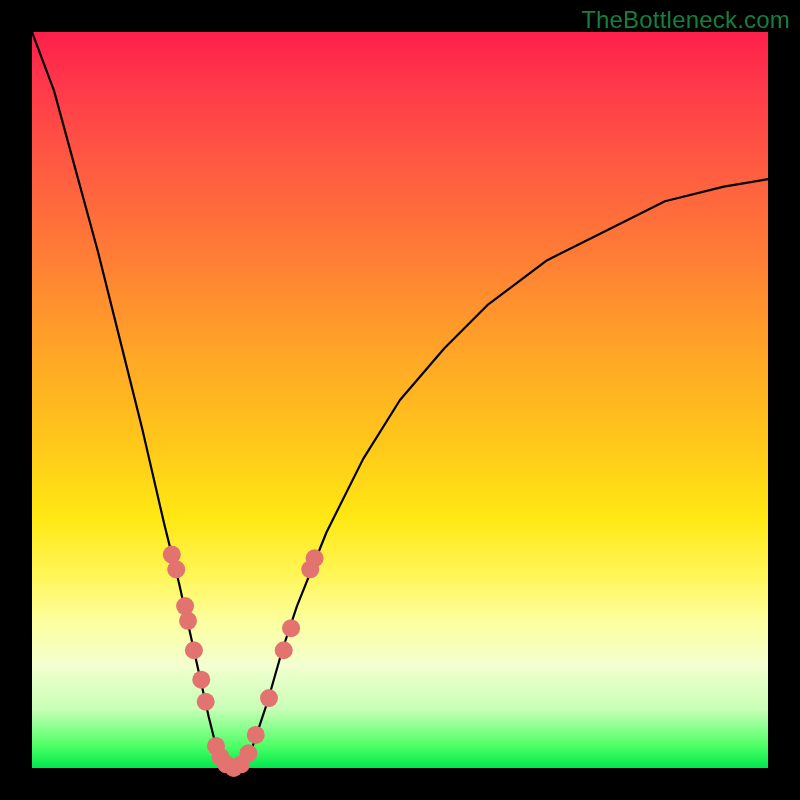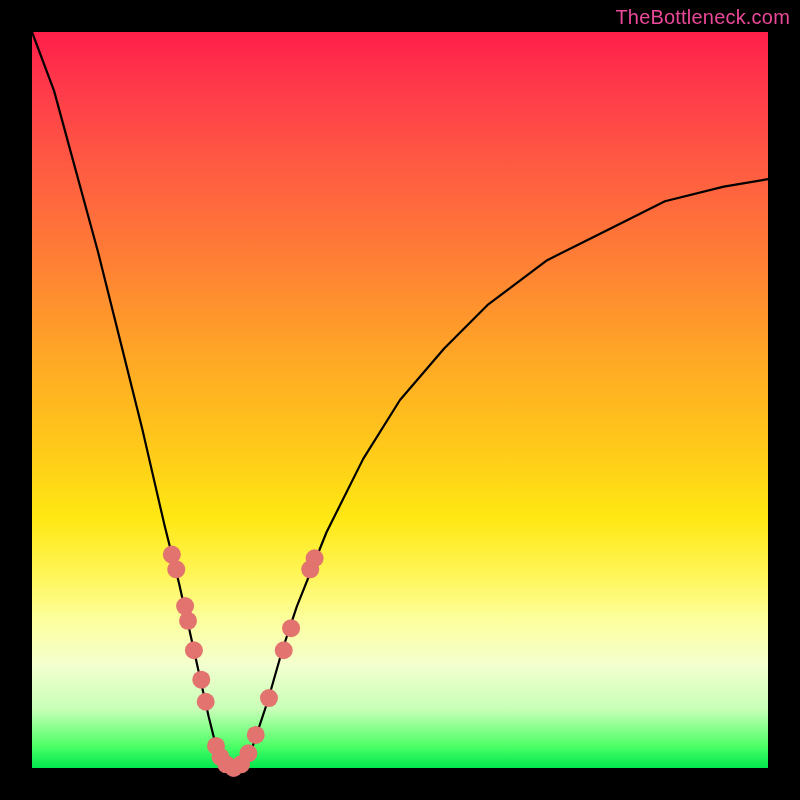--- a/index.html
+++ b/index.html
@@ -46,22 +46,22 @@
     left: 0;
     top: 0;
     width: 736px;
     height: 736px;
     overflow: visible;
   }
   .watermark {
     position: absolute;
     top: 6px;
     right: 10px;
-    color: #ec4899;
-    font-size: 20px;
+    color: #15803d;
+    font-size: 24px;
     font-weight: 500;
     letter-spacing: 0.2px;
     user-select: none;
   }
   .curve {
     fill: none;
     stroke: #000;
     stroke-width: 2.2;
     stroke-linecap: round;
     stroke-linejoin: round;

